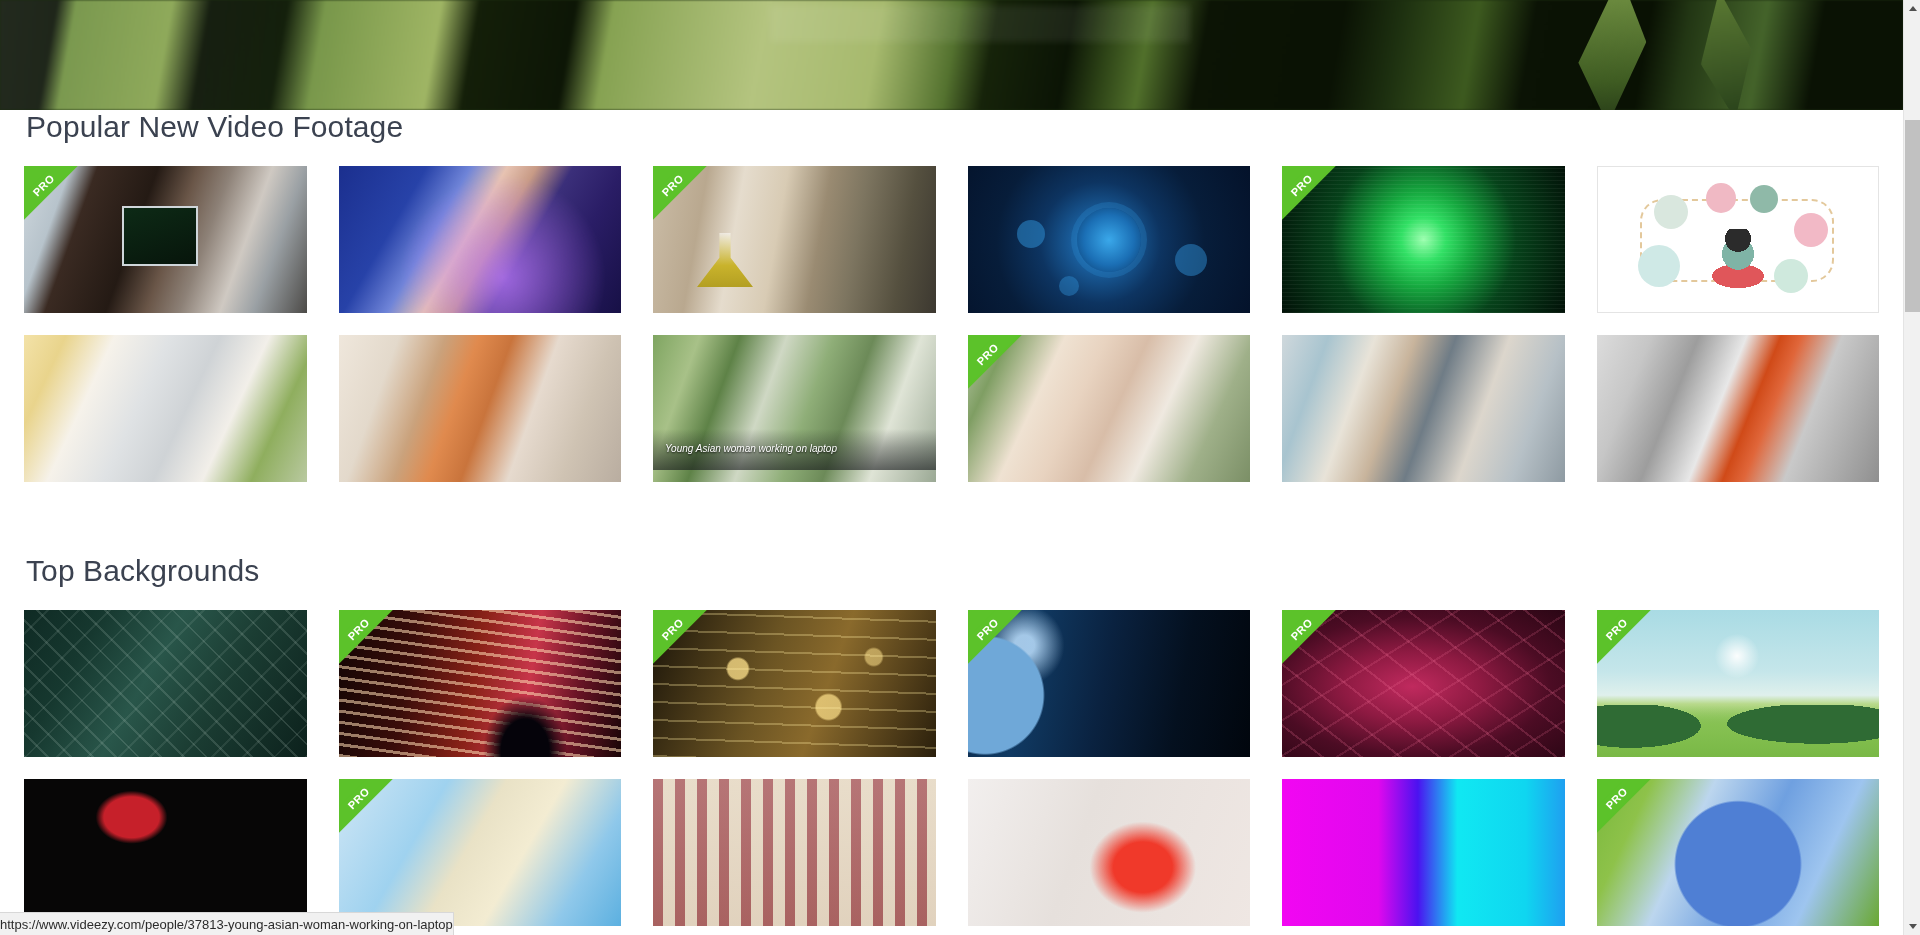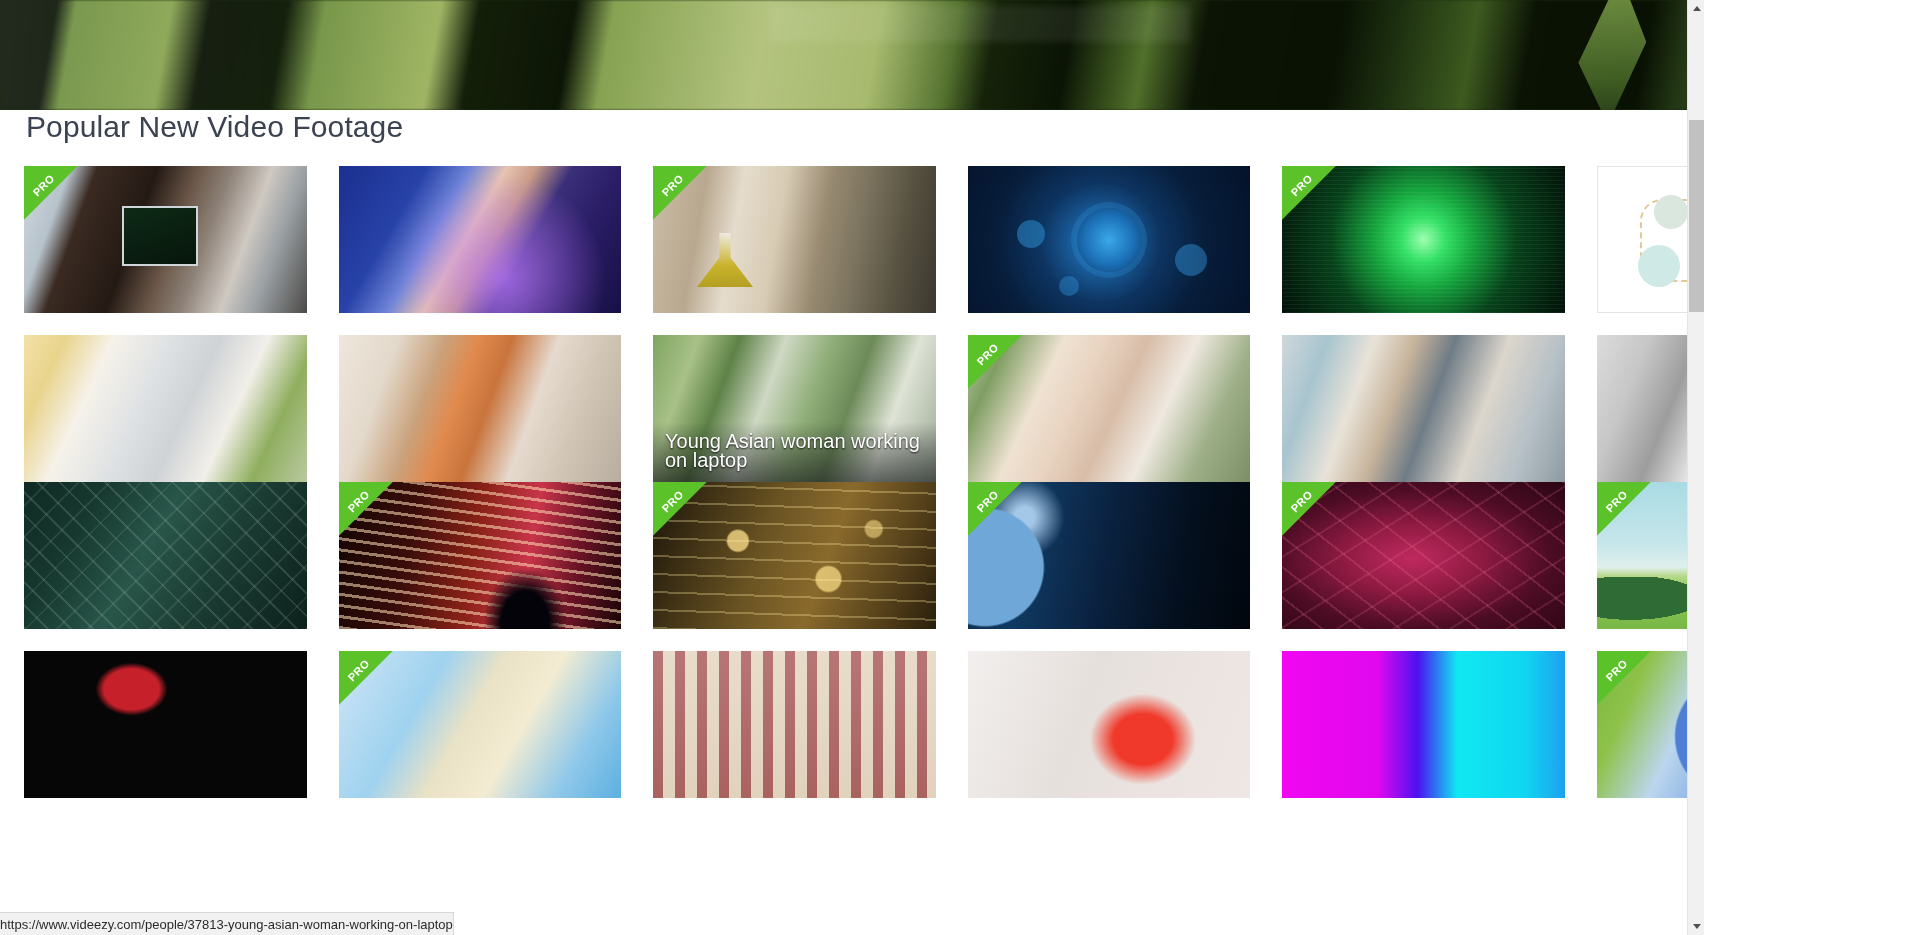--- a/index.html
+++ b/index.html
@@ -8,21 +8,21 @@
   html, body {
     width: 1920px;
     height: 935px;
     overflow: hidden;
     background: #ffffff;
     font-family: "Liberation Sans", sans-serif;
   }
 
   #page {
     position: relative;
-    width: 1704px;
+    width: 1920px;
     height: 935px;
     background: #ffffff;
     overflow: hidden;
   }
 
   
   .hero {
     position: absolute;
     top: 0; left: 0;
     width: 1903px;
@@ -146,28 +146,29 @@
     color: #ffffff;
     font-size: 11px;
     font-weight: bold;
     letter-spacing: 0.6px;
     line-height: 17px;
     font-family: "Liberation Sans", sans-serif;
   }
 
   .card-caption {
     position: absolute;
-    left: 0; right: 0; bottom: 0;
+    left: 0; right: 0; bottom: 12px;
     padding: 10px 12px 12px;
     color: #ffffff;
-    font-size: 20px;
+    font-size: 10px;
     line-height: 19px;
     text-shadow: 0 1px 2px rgba(0,0,0,0.85);
     background: linear-gradient(to top, rgba(20,22,26,0.62), rgba(20,22,26,0.30) 55%, rgba(20,22,26,0) 100%);
     z-index: 2;
+    font-style: italic;
   }
 
   
   .t-microscope {
     background:
       radial-gradient(ellipse 34px 26px at 122px 62px, #2f8a3a 0%, #1b5a26 45%, rgba(10,30,14,0) 70%),
       linear-gradient(110deg, #cfd8de 0%, #b7c3cb 14%, #3a2a22 22%, #241a14 40%, #6a5648 52%, #8d8177 62%, #cfc9c2 74%, #9aa0a4 84%, #4c4a47 100%);
   }
   .t-microscope::after {
     content:"";
@@ -462,20 +463,21 @@
               <span class="pro-band">PRO</span>
             </div>
           </div>
           <div class="card">
             <div class="thumb t-office-tired"></div>
           </div>
           <div class="card">
             <div class="thumb t-cleaning"></div>
           </div>
         </div>
+        <h2 class="section-title backgrounds">Top Backgrounds</h2>
         <div class="grid">
           <div class="card">
             <div class="thumb t-circuit"></div>
           </div>
           <div class="card">
             <div class="thumb t-red-bokeh"></div>
             <div class="pro-ribbon">
               <span class="pro-band">PRO</span>
             </div>
           </div>

